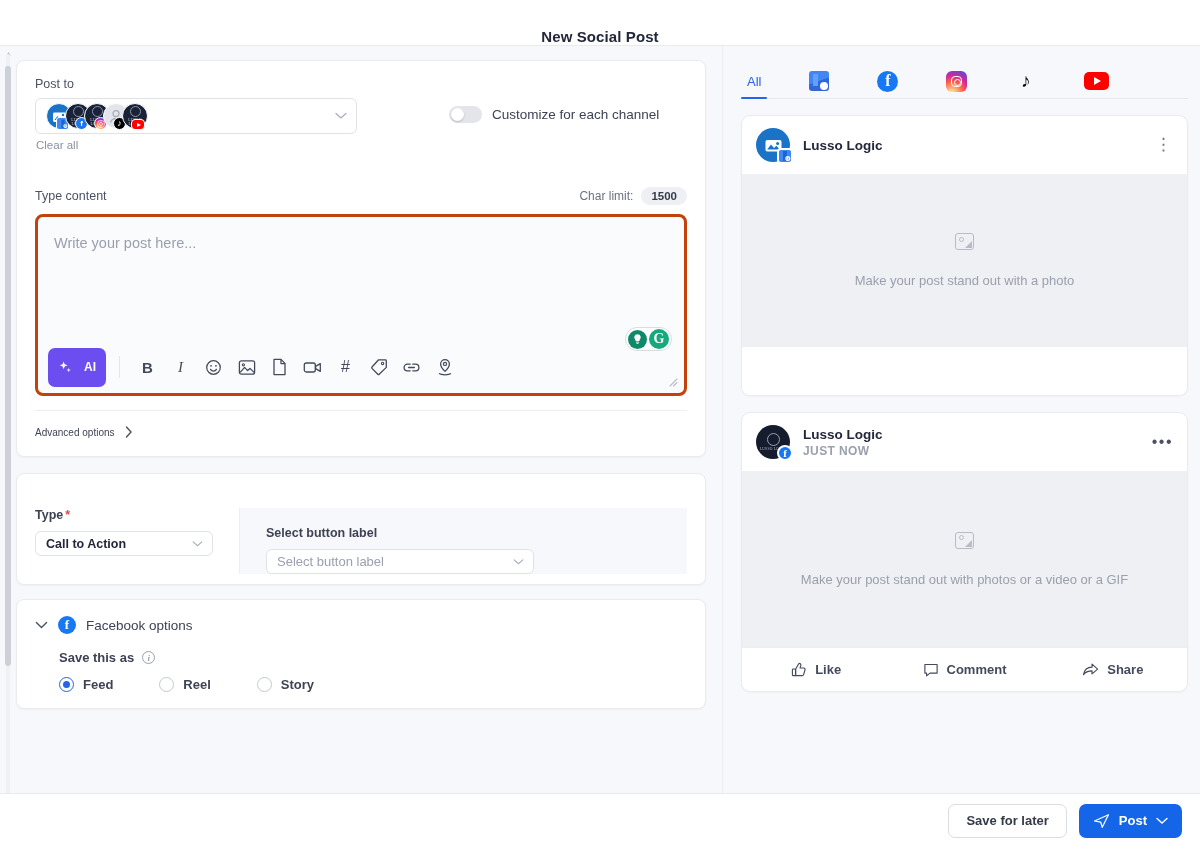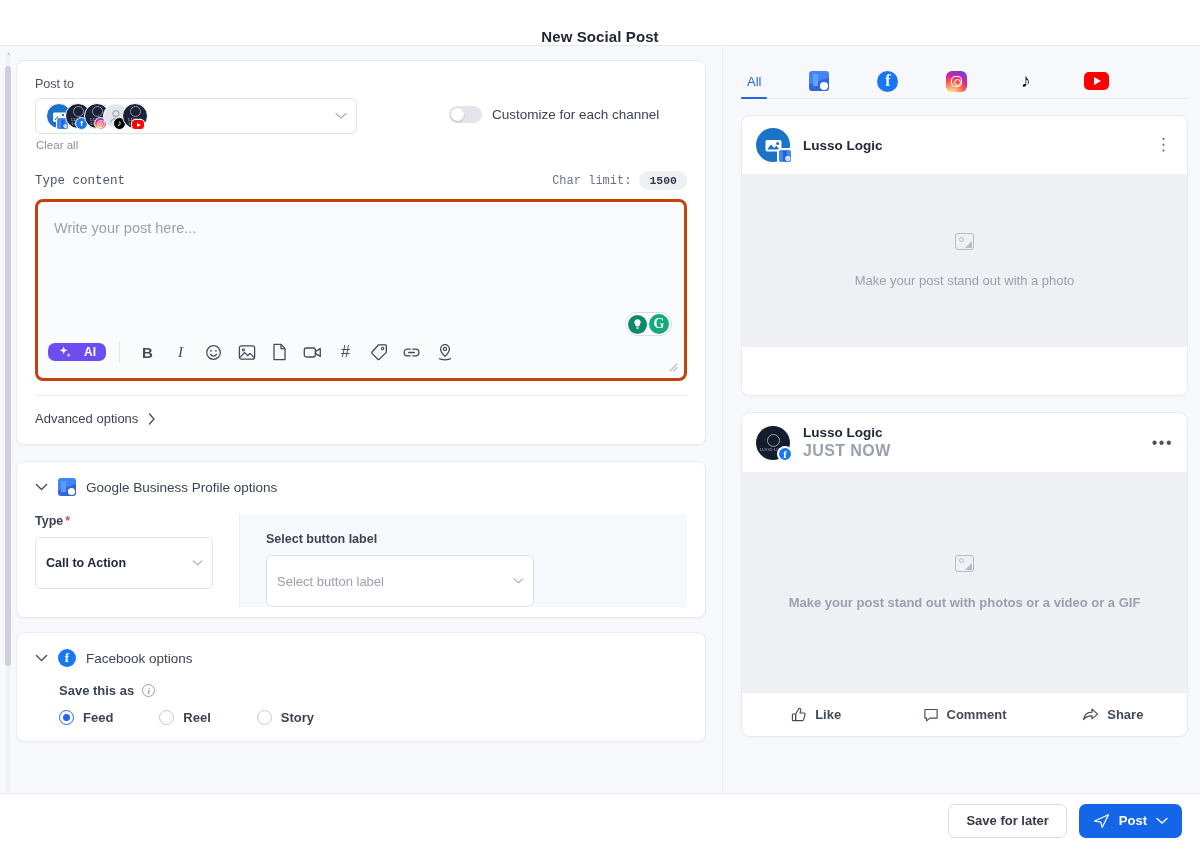--- a/index.html
+++ b/index.html
@@ -87,21 +87,21 @@
   .clear-all { font-size: 11.5px; color: #8a909e; margin-top: 5px; margin-left: 1px; cursor: pointer; }
 
   .customize { display: flex; align-items: center; margin-left: 92px; margin-top: 8px; }
   .toggle {
     width: 33px; height: 17px; border-radius: 10px; background: #e3e5ea;
     position: relative; margin-right: 10px; flex: none;
   }
   .toggle .knob { position:absolute; left:2px; top:2px; width:13px; height:13px; border-radius:50%; background:#fff; box-shadow:0 1px 2px rgba(0,0,0,.2); }
   .customize-label { font-size: 13.5px; color: #3d4354; }
 
-  .content-head { display:flex; align-items:center; justify-content:space-between; margin-top: 20px; font-family: Liberation Mono, monospace; }
+  .content-head { display:flex; align-items:center; justify-content:space-between; margin-top: 36px; }
   .char-limit-wrap { display:flex; align-items:center; gap:8px; }
   .char-limit-label { font-size:12px; color:#6b7280; }
   .char-pill { background:#eef0f4; border-radius:10px; padding:3px 10px; font-size:11.5px; font-weight:700; color:#343a4a; }
 
   .editor {
     margin-top: 9px;
     border: 3px solid #c2410c; border-radius: 8px;
     background: #fafbfc;
     height: 182px; position: relative;
   }
@@ -110,51 +110,51 @@
     position:absolute; right:12px; bottom:42px;
     height:24px; border:1px solid #d8dce3; border-radius:13px; background:#fff;
     display:flex; align-items:center; gap:2px; padding:0 2px;
   }
   .gm-bulb { width:19px; height:19px; border-radius:50%; background:#0e8a6a; display:flex; align-items:center; justify-content:center; }
   .gm-g { width:20px; height:20px; border-radius:50%; background:#15a97c; color:#fff; font-size:14px; font-weight:700; display:flex; align-items:center; justify-content:center; font-family:"Liberation Serif", serif; }
   .resize { position:absolute; right:6px; bottom:6px; color:#b7bcc7; font-size:12px; transform:rotate(0deg);}
 
   .toolbar { position:absolute; left:0; right:0; bottom:-1px; height:54px; display:flex; align-items:center; padding:0 10px; }
   .ai-btn {
-    background:#6c4df0; color:#fff; border-radius:7px; height:18px; min-width:58px;
+    background:#6c4df0; color:#fff; border-radius:7px; height:39px; min-width:58px;
     display:flex; align-items:center; justify-content:center; gap:11px;
     font-size:12px; font-weight:700; cursor:pointer;
   }
   .tb-sep { width:1px; height:22px; background:#e4e6ec; margin:0 11px 0 13px; }
   .tb-icons { display:flex; align-items:center; gap:0px; }
   .tb-btn { width:33px; height:30px; display:flex; align-items:center; justify-content:center; color:#434a5c; cursor:pointer; }
   .tb-btn.bold { font-weight:700; font-size:15px; }
   .tb-btn.italic { font-style:italic; font-size:15px; font-family:"Liberation Serif", serif; }
   .tb-btn.hash { font-size:16px; }
 
   .followup { display:flex; align-items:center; gap:8px; margin-top: 17px; font-size:13px; color:#3d4354; font-weight:500;}
   .divider { height:1px; background:#eceef2; margin-top:14px; }
-  .adv { display:flex; align-items:center; gap:10px; margin-top:15px; font-size:13px; color:#3d4354; font-weight:500; }
+  .adv { display:flex; align-items:center; gap:10px; margin-top:15px; font-size:10px; color:#3d4354; font-weight:500; }
 
   .card-2 { margin-top: 16px; padding: 16px 18px 10px 18px; }
   .sec-head { display:flex; align-items:center; gap:10px; }
   .sec-chev { color:#4b5263; font-size:12px; }
   .sec-title { font-size:13.5px; color:#3d4354; }
   .gb-icon { width:18px; height:18px; border-radius:3px; background:linear-gradient(160deg,#4285f4 50%,#3367d6 50%); position:relative; display:flex;align-items:flex-end;justify-content:center; }
   .gb-icon:after { content:""; position:absolute; right:1px; bottom:1px; width:7px;height:7px;border-radius:50%;background:#fff; }
   .gb-icon:before { content:""; position:absolute; left:3px; top:3px; width:5px;height:11px;background:#5b9bf8; }
   .fb-icon { width:18px; height:18px; border-radius:50%; background:#1877f2; color:#fff; display:flex;align-items:center;justify-content:center;font-size:13px;font-weight:700;font-family:"Liberation Serif",serif;}
 
   .two-col { display:flex; margin-top: 18px; }
   .col { padding-right: 26px; }
   .col.right { border-left:1px solid #eceef2; padding-left: 26px; }
   .sub-label { font-size:12.5px; color:#3d4354; font-weight:700; margin-bottom:9px; }
   .req { color:#e5484d; margin-left:2px; }
   .dd {
-    height:52px; border:1px solid #dfe2e9; border-radius:6px; background:#fff;
+    height:25px; border:1px solid #dfe2e9; border-radius:6px; background:#fff;
     display:flex; align-items:center; padding:0 10px; position:relative; font-size:13px;
   }
   .dd.w1 { width:178px; }
   .dd.w2 { width:268px; }
   .dd .val { color:#22273a; font-weight:700; font-size:12.5px; }
   .dd .ph { color:#9aa0ad; font-size:13px; }
 
   .card-3 { margin-top:14px; padding:16px 18px 16px 18px; }
   .post-as { display:flex; align-items:center; gap:8px; margin-top:16px; margin-left:24px; font-size:13px; color:#3d4354; font-weight:700;}
   .radios { display:flex; align-items:center; gap:46px; margin-top:12px; margin-left:24px; }
@@ -188,26 +188,26 @@
   .pc-av-wrap { position:relative; width:34px; height:34px; margin-right:13px; }
   .pc-av { width:34px;height:34px;border-radius:50%; display:flex;align-items:center;justify-content:center; overflow:hidden;}
   .pc-av.blue { background:#1a73c7; }
   .pc-av.dark { background:#141c2e; flex-direction:column; }
   .pc-av .mono { width:13px;height:13px;border-radius:50%;border:1px solid #98a0b4; margin-bottom:1px;}
   .pc-av .brand { font-size:3.6px; color:#aeb5c6; letter-spacing:.3px; font-family:"Liberation Serif", serif;}
   .pc-badge { position:absolute; right:-3px; bottom:-2px; width:16px;height:16px;border-radius:50%; border:2px solid #fff; display:flex;align-items:center;justify-content:center; }
   .pc-badge.gb { background:#4285f4; border-radius:4px; }
   .pc-badge.fb { background:#1877f2; color:#fff; font-size:11px; font-weight:700; font-family:"Liberation Serif",serif;}
   .pc-name { font-size:13.5px; font-weight:700; color:#22273a; }
-  .pc-time { font-size:16px; color:#9aa0ad; font-weight:700; letter-spacing:.4px; margin-top:2px;}
+  .pc-time { font-size:12px; color:#9aa0ad; font-weight:700; letter-spacing:.4px; margin-top:2px;}
   .pc-menu { margin-left:auto; color:#6b7280; font-size:17px; line-height:.6; letter-spacing:1px; cursor:pointer; }
   .pc-menu.dots-h { letter-spacing:1.5px; font-size:16px; color:#4b5263; }
   .pc-media { background:#eef0f4; display:flex; flex-direction:column; align-items:center; justify-content:center; gap:23px; }
   .pc-media.m1 { height:173px; }
-  .pc-media.m2 { height:220px;font-weight:bold; }
+  .pc-media.m2 { height:176px; }
   .pc-media-text { font-size:13px; color:#9aa0ad; }
   .img-ico { width:19px;height:17px;border:1.6px solid #b6bbc6;border-radius:3px;position:relative;}
   .img-ico:before{content:"";position:absolute;left:2.5px;top:2.5px;width:3px;height:3px;border-radius:50%;border:1.3px solid #b6bbc6;}
   .img-ico:after{content:"";position:absolute;right:1px;bottom:1px;width:0;height:0;border-left:7px solid transparent;border-right:0px solid transparent;border-bottom:7px solid #b6bbc6;}
   .pc-foot1 { height:48px; background:#fff; }
   .pc-actions { height:44px; display:flex; align-items:center; border-top:1px solid #eceef2; }
   .pc-action { flex:1; display:flex; align-items:center; justify-content:center; gap:8px; font-size:13px; color:#434a5c; font-weight:700; cursor:pointer; }
 
   
   .bottombar {
@@ -431,29 +431,20 @@
 
         <div class="adv">
           <span>Advanced options</span>
           <svg width="8" height="12" viewBox="0 0 8 12">
               <path d="M1.5 1 L6 6 L1.5 11" stroke="#4b5263" stroke-width="1.4" fill="none" stroke-linecap="round"></path>
             </svg>
         </div>
       </div>
 
       <div class="card card-2">
-        <div class="sec-head">
-          <span class="sec-chev">
-            <svg width="13" height="9" viewBox="0 0 13 9">
-                <path d="M1.4 1.6 L6.5 6.6 L11.6 1.6" stroke="#4b5263" stroke-width="1.4" fill="none" stroke-linecap="round"></path>
-              </svg>
-          </span>
-          <span class="gb-icon"></span>
-          <span class="sec-title">Google Business Profile options</span>
-        </div>
 
         <div class="two-col">
           <div class="col">
             <div class="sub-label"><span>Type</span><span class="req">*</span></div>
             <div class="dd w1">
               <span class="val">Call to Action</span>
               <span class="chevron">
                 <svg width="11" height="7" viewBox="0 0 12 8">
                     <path d="M1 1.5 L6 6 L11 1.5" stroke="#a9aeba" stroke-width="1.3" fill="none" stroke-linecap="round"></path>
                   </svg>

